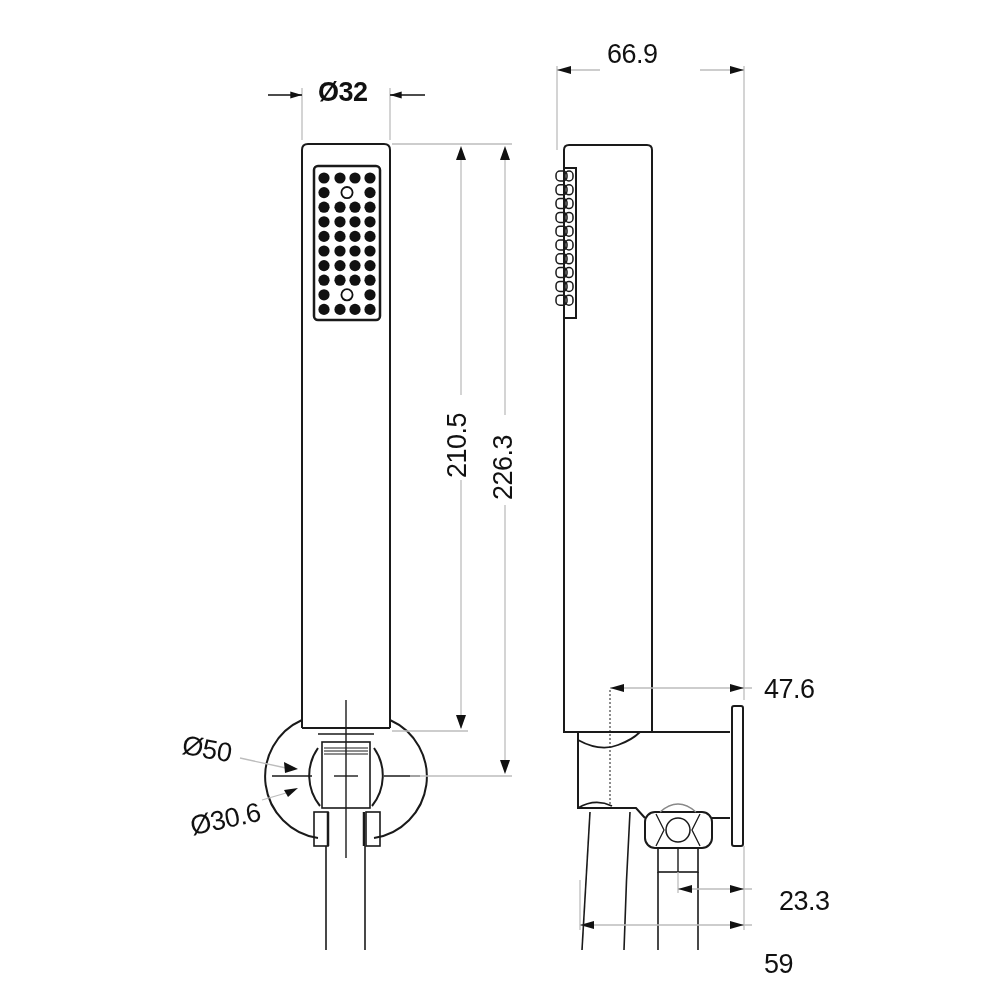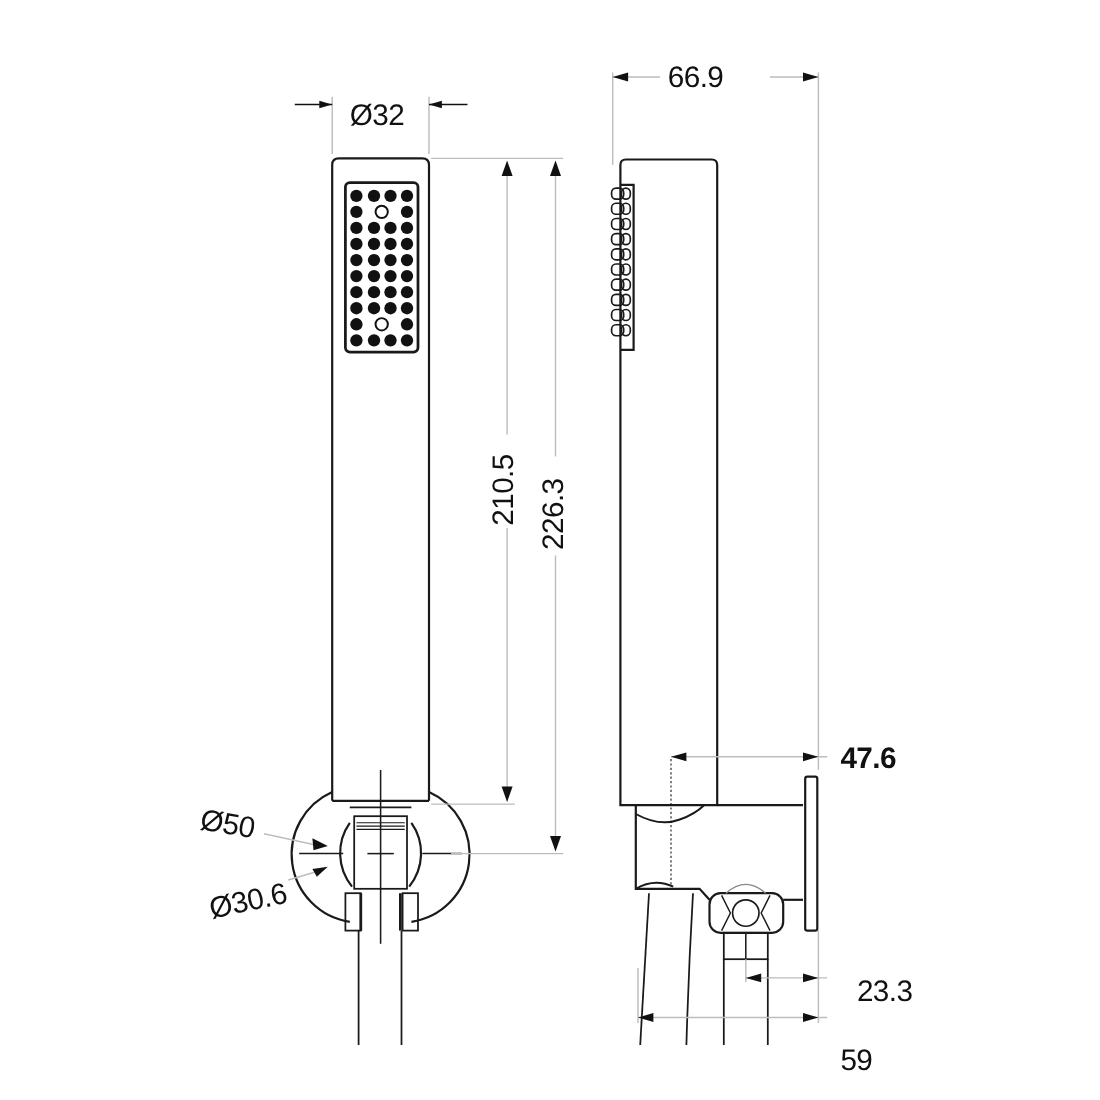--- a/index.html
+++ b/index.html
@@ -189,23 +189,23 @@
       <line x1="678" y1="872" x2="678" y2="893"></line>
       <line x1="678" y1="889" x2="752" y2="889"></line>
       <path d="M678,889 l14,-4 v8 z" fill="#111" stroke="none"></path>
       <path d="M744,889 l-14,-4 v8 z" fill="#111" stroke="none"></path>
       <line x1="580" y1="925" x2="752" y2="925"></line>
       <path d="M580,925 l14,-4 v8 z" fill="#111" stroke="none"></path>
       <path d="M744,925 l-14,-4 v8 z" fill="#111" stroke="none"></path>
     </g>
   </svg>
 
-  <span class="dim-label" style="left:318px; top:92px;">Ø32</span>
+  <span class="dim-label" style="left:318px; top:79px;font-weight:bold;">Ø32</span>
   <span class="dim-label vert" style="left:444px; top:478px;">210.5</span>
   <span class="dim-label vert" style="left:490px; top:500px;">226.3</span>
   <span class="dim-label" style="left:182px; top:736px; transform:rotate(10deg);">Ø50</span>
   <span class="dim-label" style="left:190px; top:806px; transform:rotate(-12deg);">Ø30.6</span>
 
-  <span class="dim-label" style="left:607px; top:57px;">66.9</span>
-  <span class="dim-label" style="left:764px; top:676px;font-weight:bold;">47.6</span>
+  <span class="dim-label" style="left:607px; top:41px;">66.9</span>
+  <span class="dim-label" style="left:764px; top:676px;">47.6</span>
   <span class="dim-label" style="left:764px; top:888px;margin-left:15px;">23.3</span>
   <span class="dim-label" style="left:764px; top:912px;margin-top:39px;">59</span>
 </div>
 
 </body></html>

